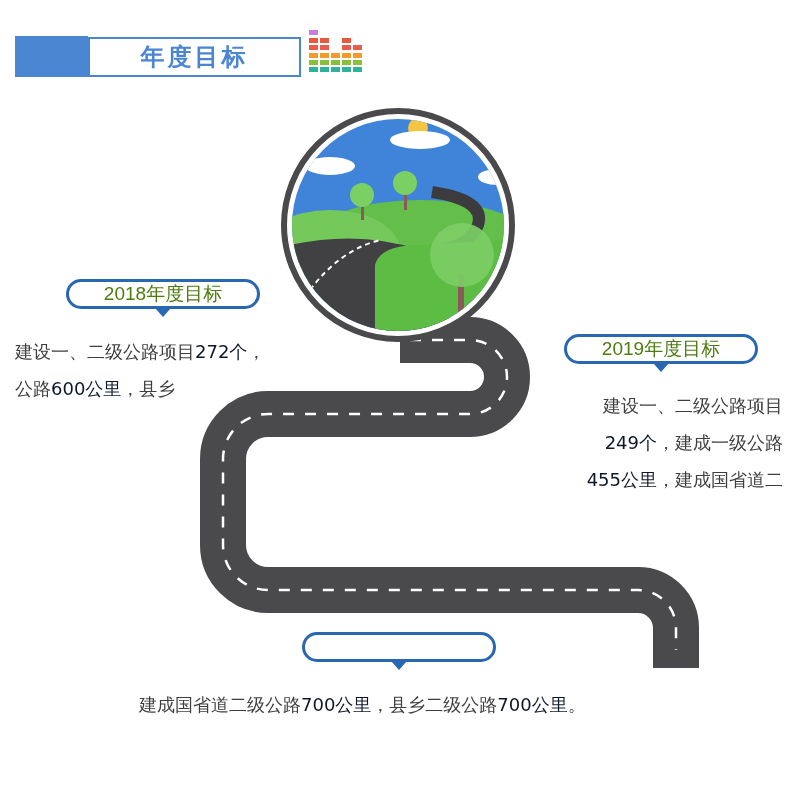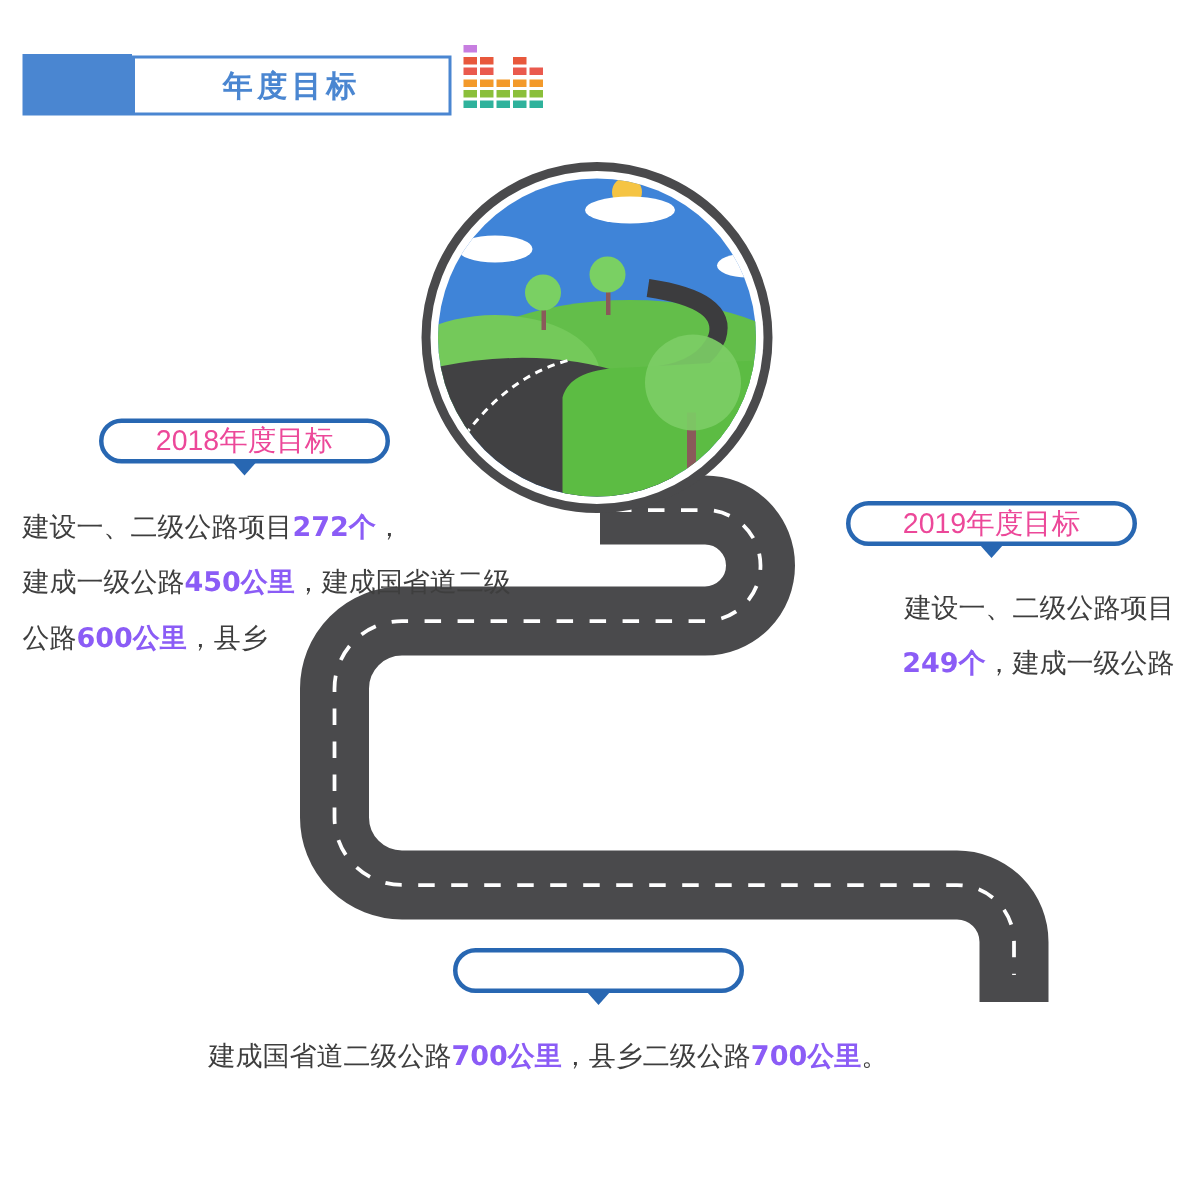--- a/index.html
+++ b/index.html
@@ -1,27 +1,27 @@
 <!DOCTYPE html>
 <html><head>
 <meta charset="utf-8">
 <style>
   html,body{margin:0;padding:0;}
   body{width:800px;height:788px;background:#ffffff;position:relative;overflow:hidden;font-family:"DejaVu Sans","Liberation Sans",sans-serif;color:#333;}
   .hdr-bar{position:absolute;left:15px;top:36px;width:73px;height:41px;background:#4a86d1;}
   .hdr-box{position:absolute;left:88px;top:37px;width:209px;height:36px;border:2px solid #4a86d1;background:#fff;display:flex;align-items:center;justify-content:center;}
-  .hdr-title{font-size:20px;font-weight:bold;color:#4a86d1;letter-spacing:3px;font-family:Liberation Serif, serif;}
+  .hdr-title{font-size:24px;font-weight:bold;color:#4a86d1;letter-spacing:3px;font-family:Liberation Serif, serif;}
   .eq{position:absolute;left:309px;top:30px;width:60px;height:45px;}
   .eq span{position:absolute;width:9px;height:5px;}
   svg.road{position:absolute;left:0;top:0;}
   .pill{position:absolute;height:30px;border:3px solid #2867b2;border-radius:18px;background:#fff;display:flex;align-items:center;justify-content:center;box-sizing:border-box;}
-  .pill span{font-family:"Liberation Sans","DejaVu Sans",sans-serif;font-size:19px;color:#ec4899;}
+  .pill span{font-family:"Liberation Sans","DejaVu Sans",sans-serif;font-size:19px;color:#4d7c0f;}
   .pill .tail{position:absolute;left:50%;bottom:-11px;margin-left:-8px;width:0;height:0;border-left:8px solid transparent;border-right:8px solid transparent;border-top:9px solid #2867b2;}
   .para{position:absolute;font-size:18px;line-height:37px;color:#3e3e3e;white-space:nowrap;}
-  .para b{font-weight:bold;color:#8b5cf6;text-align:center;}
+  .para b{font-weight:normal;color:#0f172a;text-align:center;}
   .right{text-align:right;}
 </style>
 </head>
 <body>
 
 <div class="hdr-bar"></div>
 <div class="hdr-box">
   <span class="hdr-title">年度目标</span>
 </div>
 <div class="eq">
@@ -89,31 +89,31 @@
     </g>
   </g>
 </svg>
 
 <div class="pill" style="left:66px;top:279px;width:194px;">
   <span>2018年度目标</span>
   <div class="tail"></div>
 </div>
 <div class="para" style="left:15px;top:333px;">
   <div><span>建设一、二级公路项目</span><b>272个</b><span>，</span></div>
-  <div><span>建成一级公路</span><b>450公里</b><span>，建成国省道二级</span></div>
   <div><span>公路</span><b>600公里</b><span>，县乡</span></div>
 </div>
 
 <div class="pill" style="left:564px;top:334px;width:194px;">
   <span>2019年度目标</span>
   <div class="tail"></div>
 </div>
 <div class="para right" style="right:17px;top:387px;">
   <div><span>建设一、二级公路项目</span></div>
   <div><b>249个</b><span>，建成一级公路</span></div>
+  <div><b>455公里</b><span>，建成国省道二</span></div>
 </div>
 
 <div class="pill" style="left:302px;top:632px;width:194px;">
   <div class="tail"></div>
 </div>
 <div class="para" style="left:139px;top:686px;">
   <div><span>建成国省道二级公路</span><b>700公里</b><span>，县乡二级公路</span><b>700公里</b><span>。</span></div>
 </div>
 
 </body></html>

